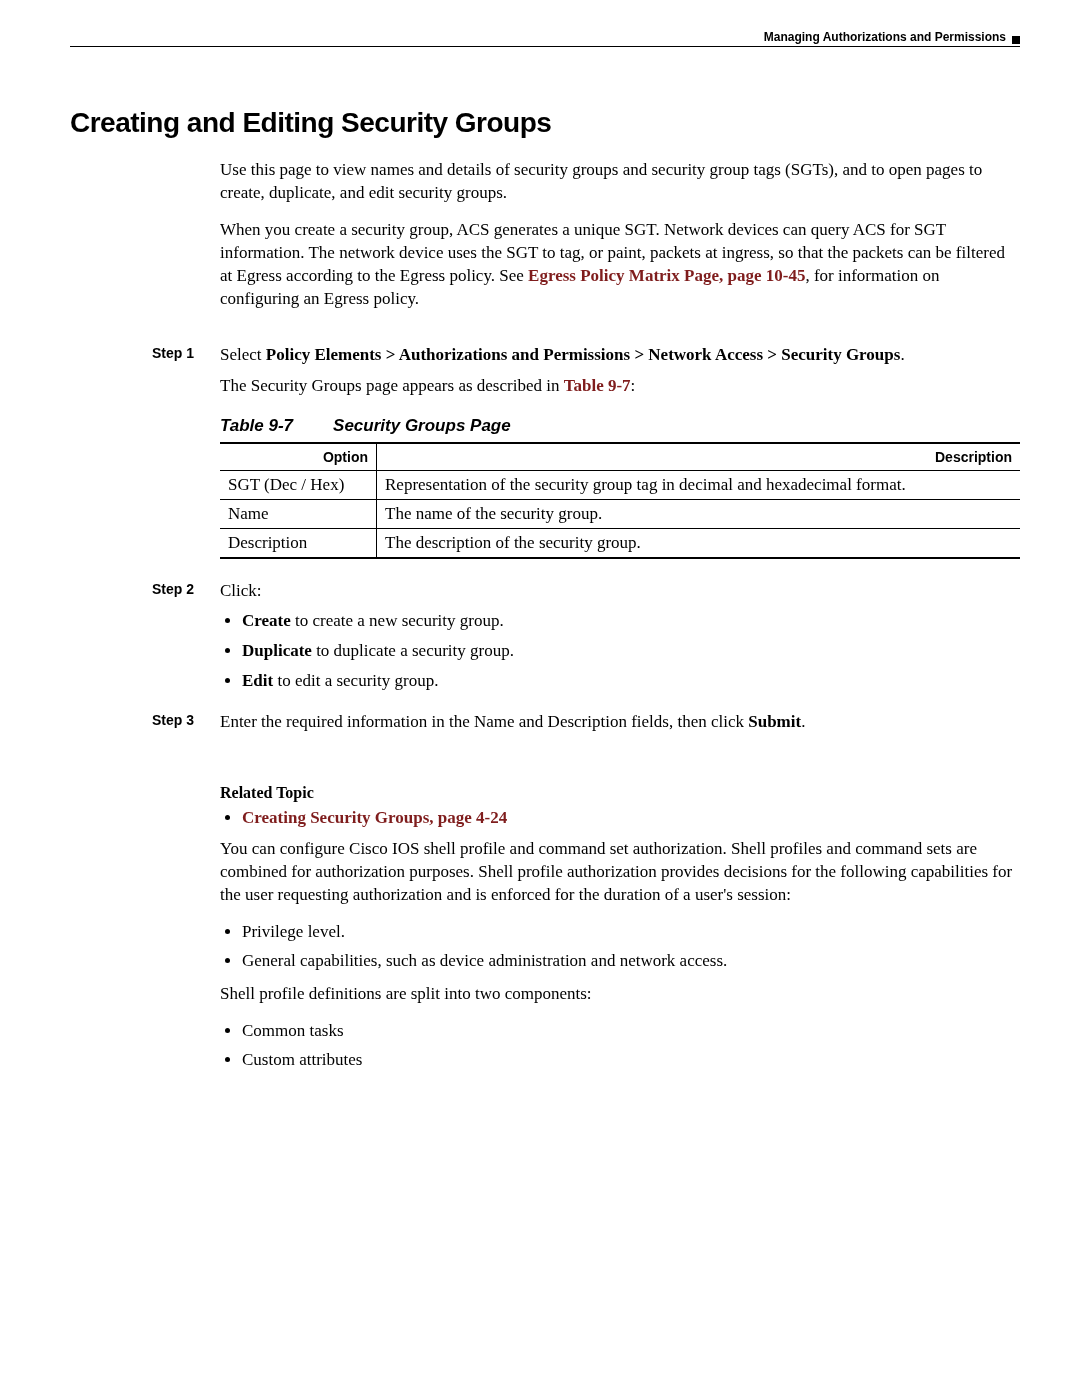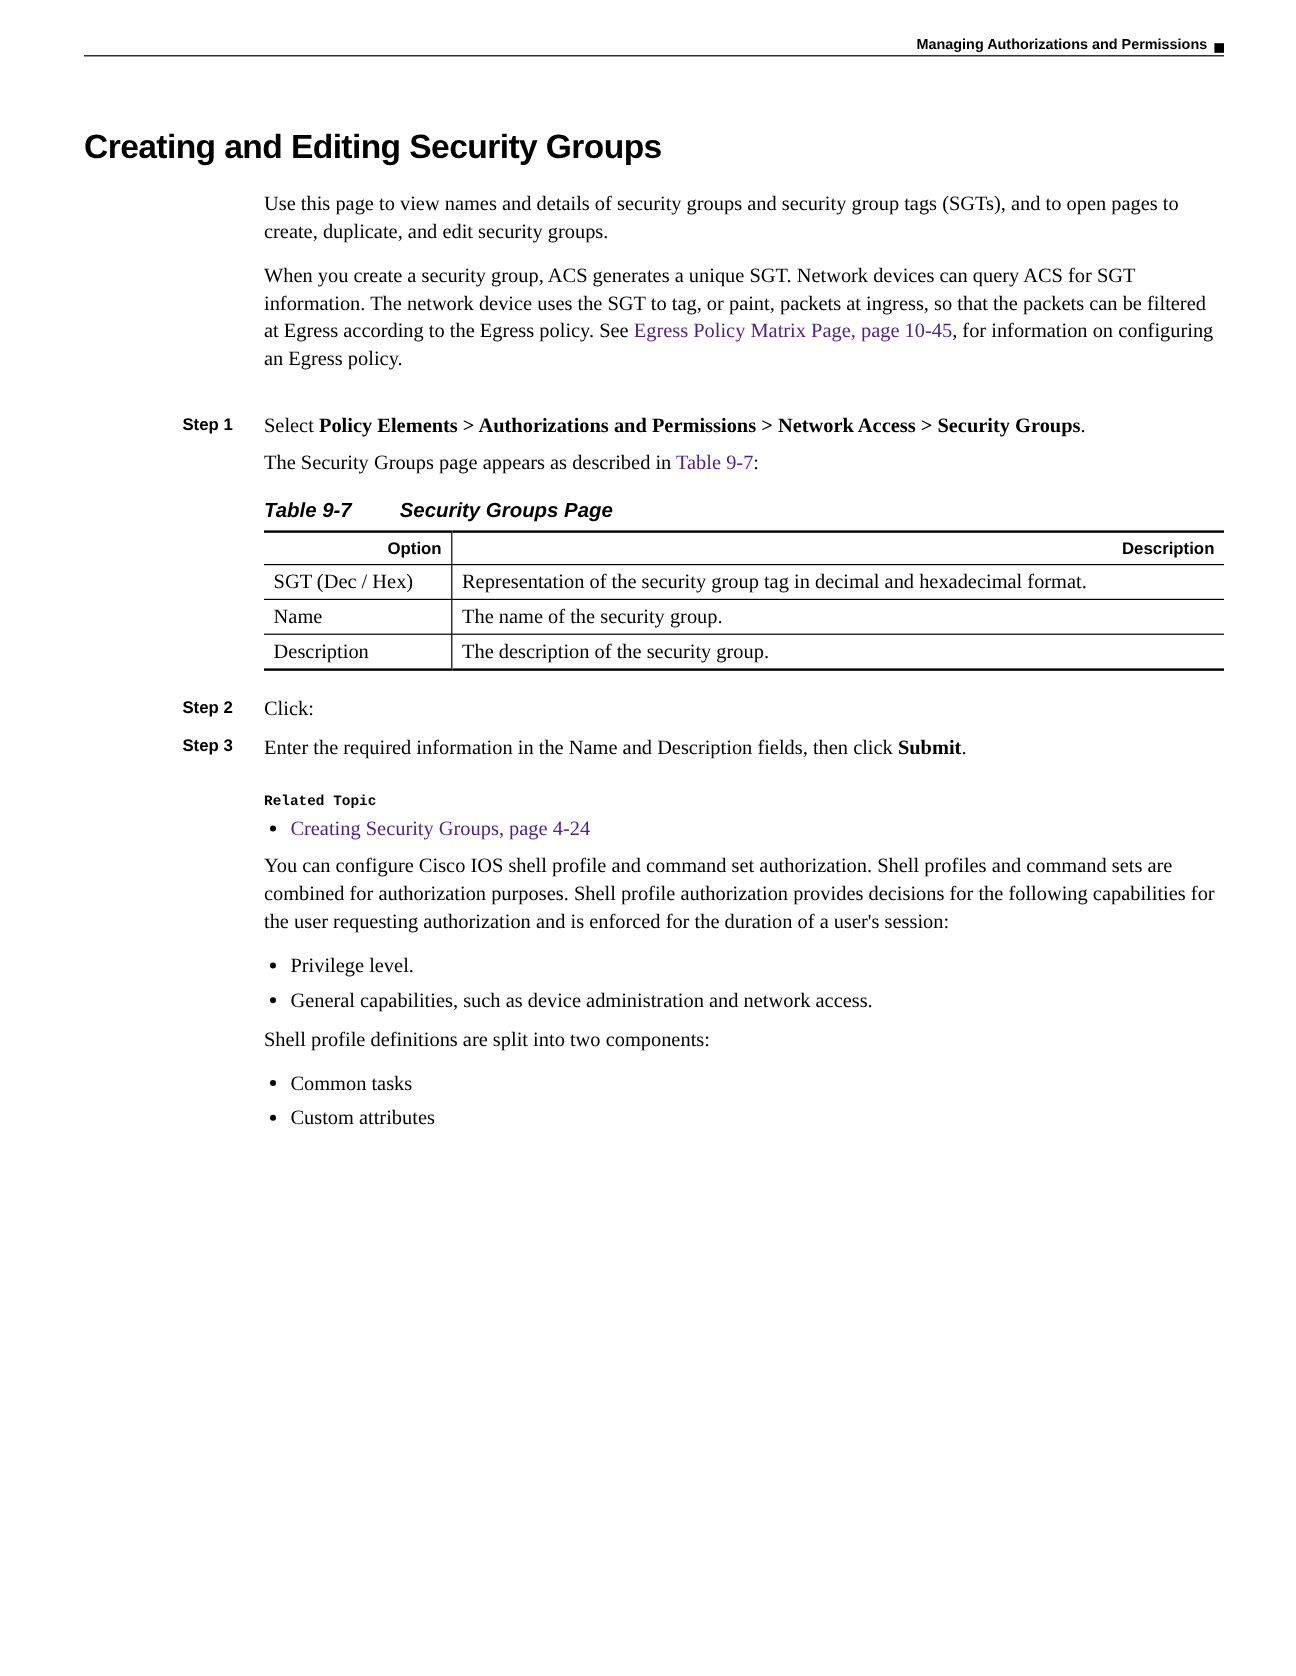--- a/index.html
+++ b/index.html
@@ -52,21 +52,21 @@
     font-size: 28px;
     margin: 0 0 20px 0;
     letter-spacing: -0.5px;
   }
   .body-indent {
     margin-left: 150px;
     font-size: 17px;
     line-height: 1.35;
   }
   p { margin: 0 0 14px 0; }
-  a.link { color: #4c1d95; text-decoration: none; }
+  a.link { color: #7f1d1d; text-decoration: none; font-weight: bold; }
   .step-row {
     display: flex;
     margin-left: 82px;
     font-size: 17px;
     margin-bottom: 8px;
   }
   .step-label {
     font-family: Arial, Helvetica, sans-serif;
     font-weight: bold;
     font-size: 14px;
@@ -117,24 +117,24 @@
   table.opts td.c1 { width: 140px; white-space: nowrap;}
   ul.bullets {
     margin: 6px 0 10px 0;
     padding-left: 22px;
   }
   ul.bullets li {
     margin-bottom: 6px;
     font-size: 17px;
   }
   .rel-topic {
-    font-family: Liberation Mono, monospace;
-    font-weight: bold;
-    font-size: 12px;
-    margin: 26px 0 4px 150px;
+    font-family: Liberation Serif, serif;
+    font-weight: bold;
+    font-size: 16px;
+    margin: 50px 0 4px 150px;
   }
 </style>
 </head>
 <body>
 
 <div class="page">
 
   <div class="header-sub">
     <span>Managing Authorizations and Permissions</span>
     <span class="sq"></span>
@@ -185,20 +185,25 @@
         <td class="c1">Description</td>
         <td>The description of the security group.</td>
       </tr>
     </tbody>
   </table>
 
   <div class="step-row">
     <div class="step-label">Step 2</div>
     <div class="step-content">
       <span>Click:</span>
+      <ul class="bullets">
+        <li><b>Create</b><span> to create a new security group.</span></li>
+        <li><b>Duplicate</b><span> to duplicate a security group.</span></li>
+        <li><b>Edit</b><span> to edit a security group.</span></li>
+      </ul>
     </div>
   </div>
 
   <div class="step-row">
     <div class="step-label">Step 3</div>
     <div class="step-content">
       <span>Enter the required information in the Name and Description fields, then click </span><b>Submit</b><span>.</span>
     </div>
   </div>
 

